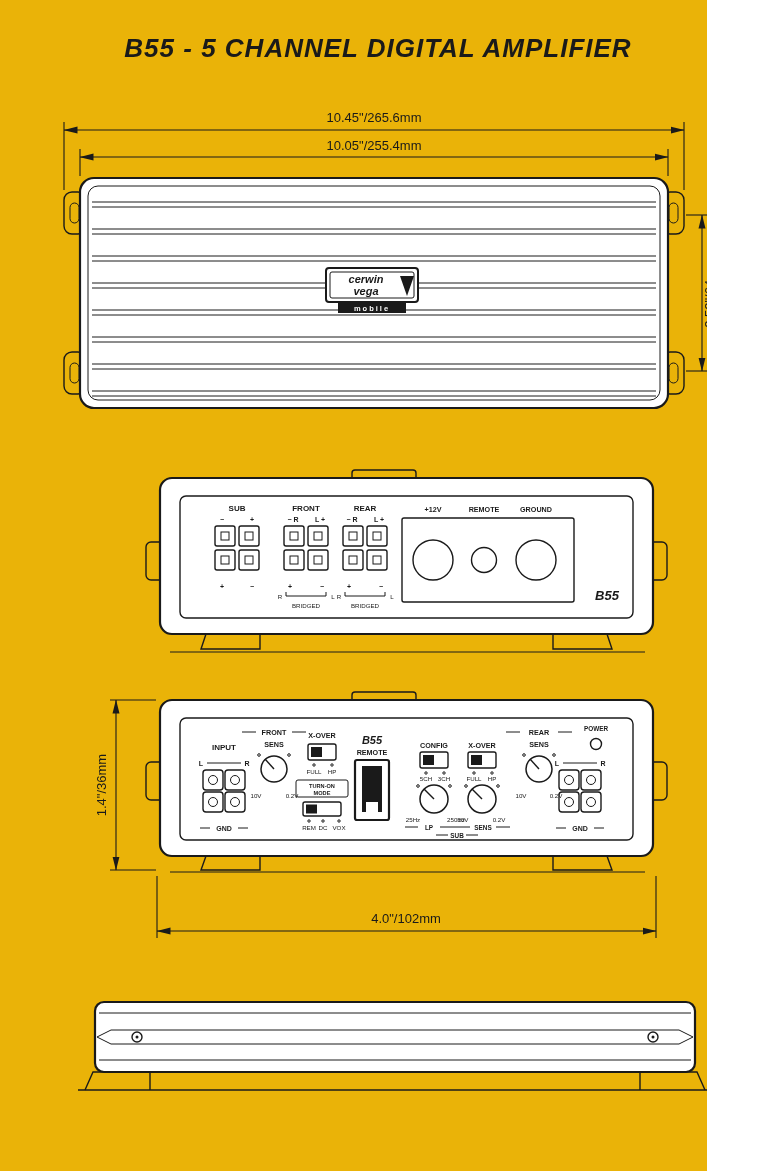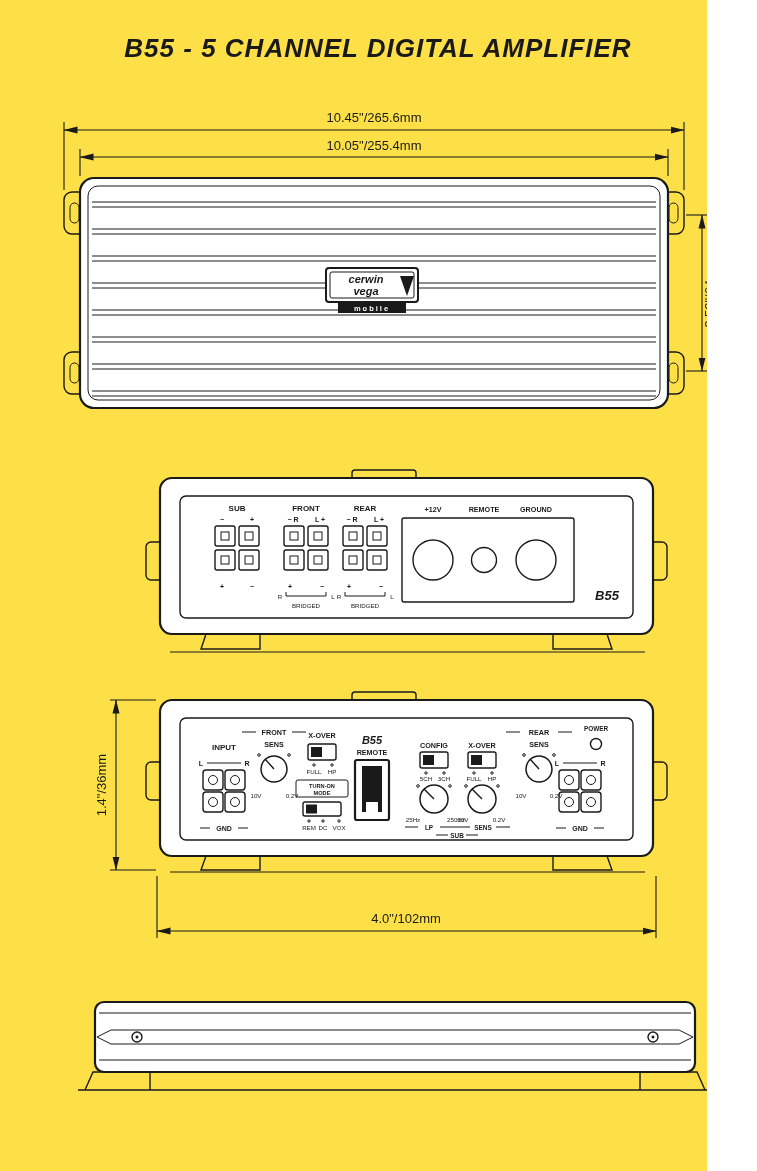--- a/index.html
+++ b/index.html
@@ -1,16 +1,16 @@
 <!DOCTYPE html>
 <html><head>
 <meta charset="utf-8">
 <style>
   html,body{margin:0;padding:0;background:#fff;}
-  .page{width:707px;height:1171px;position:relative;background:#fde047;overflow:hidden;}
+  .page{width:707px;height:1171px;position:relative;background:#eab308;overflow:hidden;}
   svg{display:block;}
   text{fill:#1a1a1a;font-family:"Liberation Sans",sans-serif;text-anchor:middle;}
   .title{font-size:26px;font-weight:bold;font-style:italic;letter-spacing:1px;}
   .dimtxt{font-size:13px;}
   .lbl8{font-size:8px;font-weight:bold;}
   .lbl7{font-size:7.2px;font-weight:bold;}
   .sm{font-size:7px;font-weight:bold;}
   .sm6{font-size:6.2px;}
   .smb{font-size:6.4px;font-weight:bold;}
   .t5{font-size:5.6px;font-weight:bold;}

